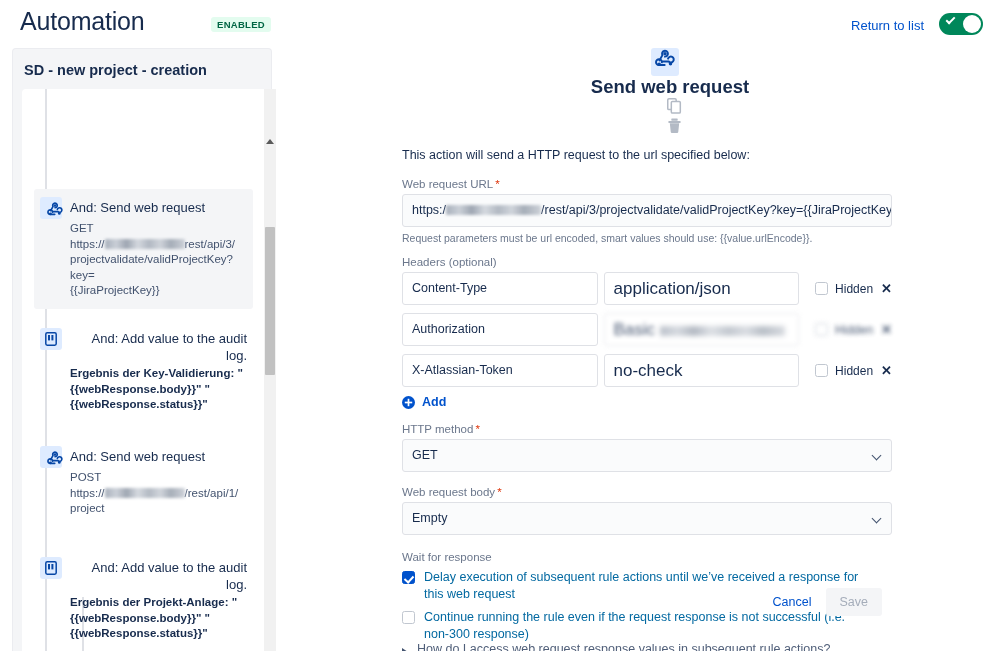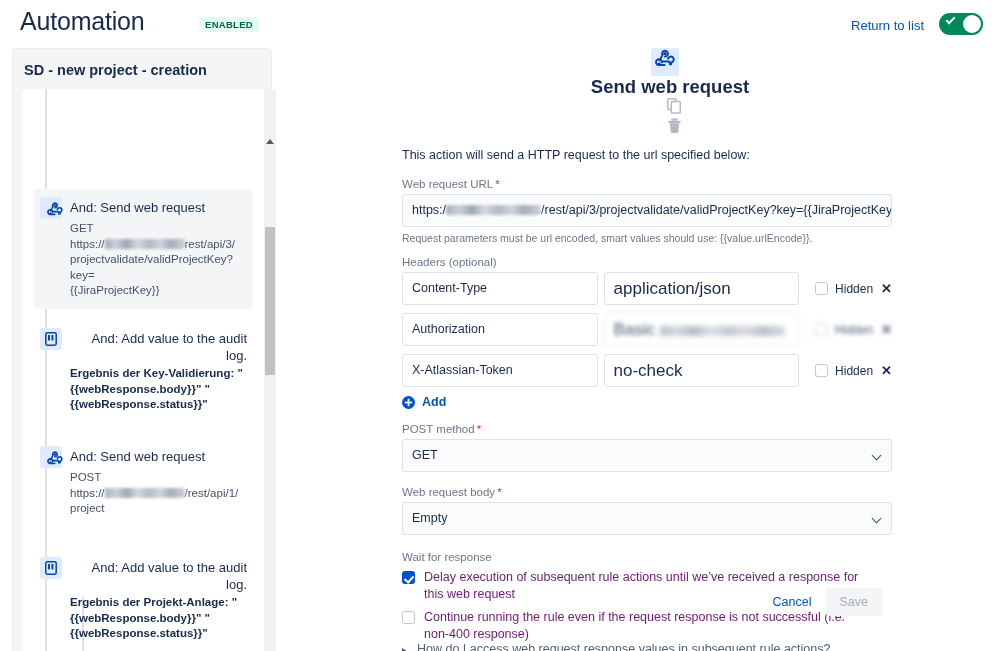--- a/index.html
+++ b/index.html
@@ -16,21 +16,21 @@
   
   .topbar {
     position: absolute; top: 0; left: 0; width: 999px; height: 46px;
   }
   .app-title {
     position: absolute; left: 20px; top: 7px;
     font-size: 25px; font-weight: 400; color: #172b4d;
     letter-spacing: -0.2px;
   }
   .enabled-badge {
-    position: absolute; left: 199px; top: 17px;
+    position: absolute; left: 211px; top: 17px;
     background: #e3fcef; color: #006644;
     font-size: 9.5px; font-weight: bold; letter-spacing: 0.3px;
     padding: 3px 6px 2px 6px; border-radius: 3px;
     line-height: 1;
   }
   .return-link {
     position: absolute; right: 75px; top: 18px;
     font-size: 13px; color: #0052cc; cursor: pointer;
     white-space: nowrap;
   }
@@ -204,21 +204,21 @@
   .chev {
     position: absolute; right: 11px; top: 12px;
     width: 7px; height: 7px;
     border-right: 1.7px solid #42526e; border-bottom: 1.7px solid #42526e;
     transform: rotate(45deg);
   }
 
   .wait-row { display: flex; align-items: flex-start; margin-top: 6px; }
   .wait-cb { margin-top: 2px; }
   .wait-lbl {
-    font-size: 12.5px; color: #701a75; margin-left: 9px;
+    font-size: 12.5px; color: #0369a1; margin-left: 9px;
     line-height: 17px; width: 440px;
   }
 
   .expander {
     display: flex; align-items: flex-end; margin-top: 20px; cursor: pointer;
   }
   .exp-arrow {
     width: 0; height: 0; margin-right: 9px;
     border-top: 4.5px solid transparent; border-bottom: 4.5px solid transparent;
     border-left: 6px solid #42526e;
@@ -406,21 +406,21 @@
       <div class="add-btn">
         <svg width="13" height="13" viewBox="0 0 14 14">
           <circle cx="7" cy="7" r="7" fill="#0052cc"></circle>
           <rect x="6.1" y="3" width="1.8" height="8" fill="#fff"></rect>
           <rect x="3" y="6.1" width="8" height="1.8" fill="#fff"></rect>
         </svg>
         <span class="add-lbl">Add</span>
       </div>
 
       <div class="f-label" style="margin-top:14px">
-        <span>POST method</span><span class="req">*</span>
+        <span>HTTP method</span><span class="req">*</span>
       </div>
       <div class="f-select">
         <span>GET</span>
         <span class="chev"></span>
       </div>
 
       <div class="f-label" style="margin-top:14px">
         <span>Web request body</span><span class="req">*</span>
       </div>
       <div class="f-select">
@@ -429,21 +429,21 @@
       </div>
 
       <div class="f-label" style="margin-top:16px">Wait for response</div>
       <div id="wait-host">
           <div class="wait-row">
             <span class="cb wait-cb on"></span>
             <span class="wait-lbl">Delay execution of subsequent rule actions until we’ve received a response for this web request</span>
           </div>
           <div class="wait-row">
             <span class="cb wait-cb"></span>
-            <span class="wait-lbl">Continue running the rule even if the request response is not successful (i.e. non-400 response)</span>
+            <span class="wait-lbl">Continue running the rule even if the request response is not successful (i.e. non-300 response)</span>
           </div>
         </div>
 
       <div class="expander">
         <span class="exp-arrow"></span>
         <span class="exp-lbl">Validate your web request configuration</span>
       </div>
     </div>
   </div>
 

